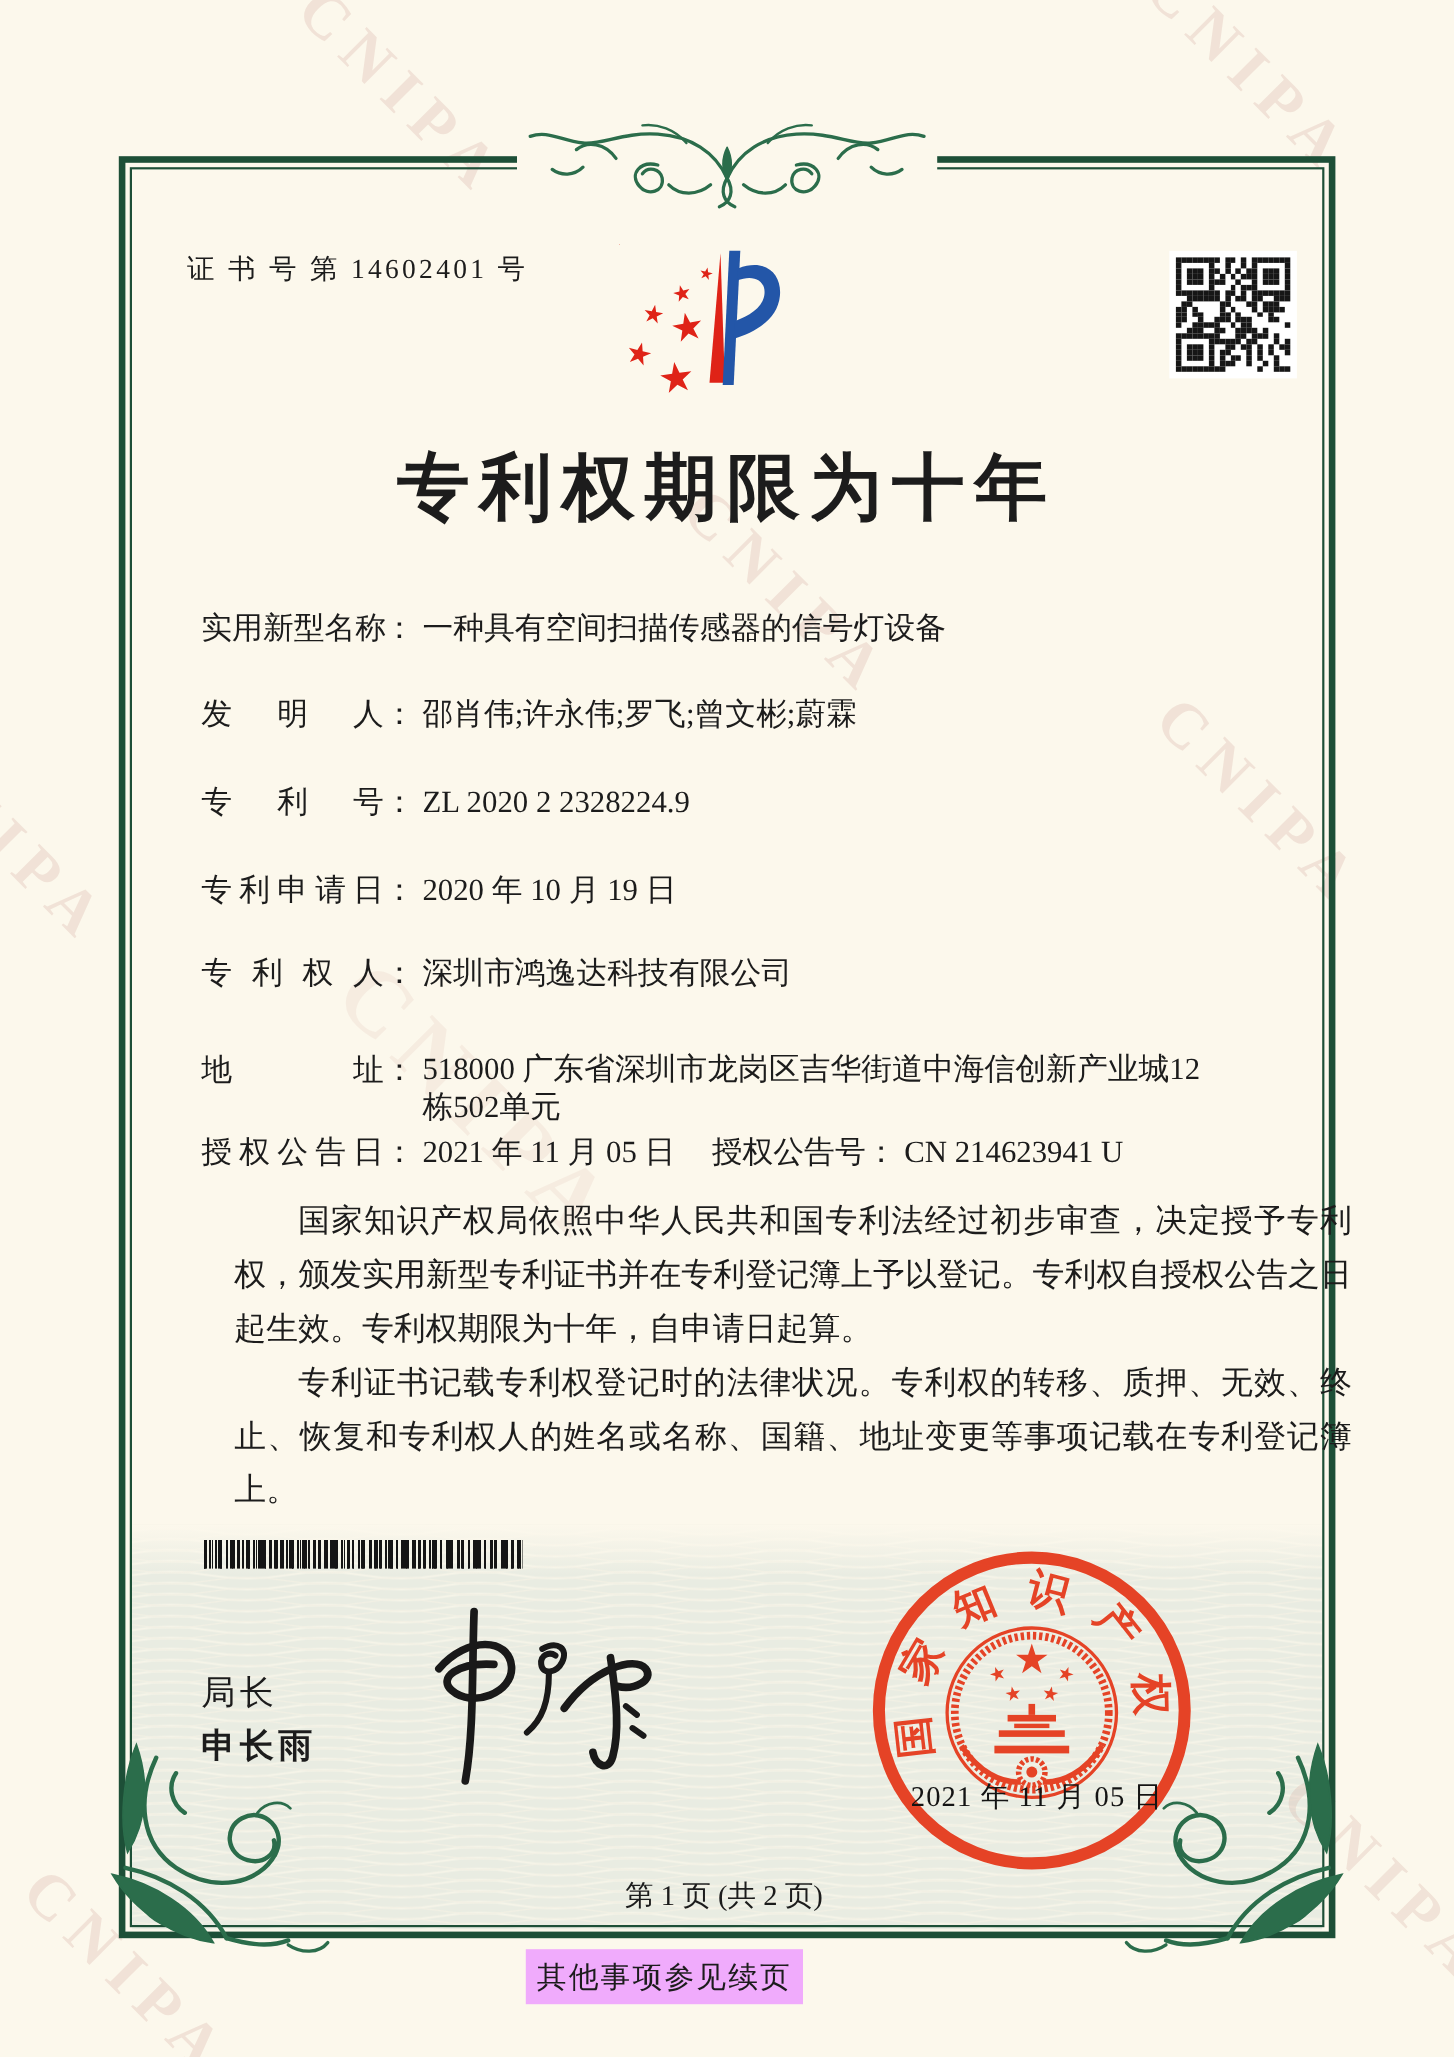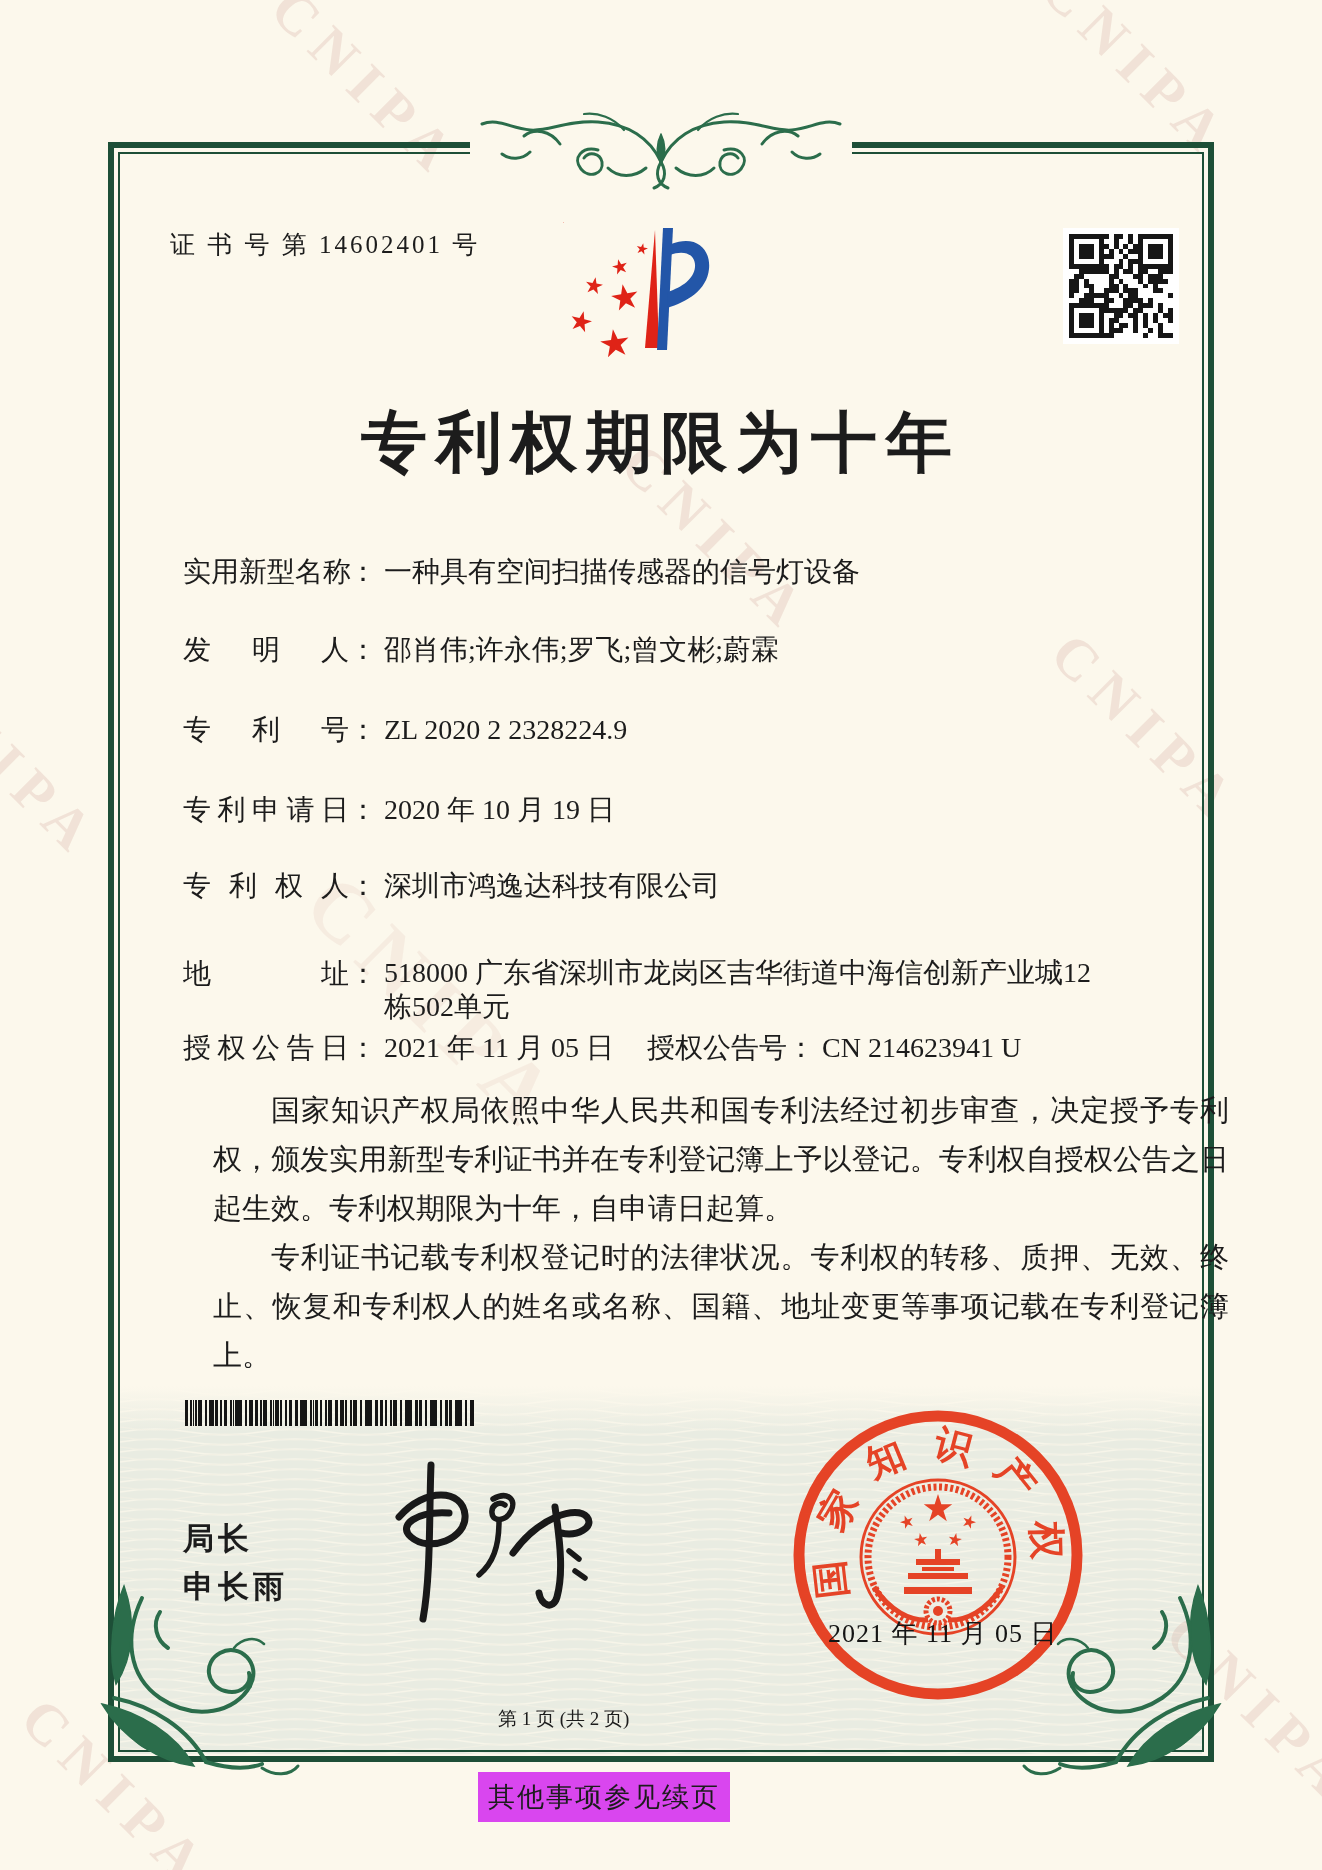--- a/index.html
+++ b/index.html
@@ -57,31 +57,31 @@
   
   .body-text{position:absolute;left:168px;top:1086px;width:1016px;z-index:4;
        font-size:29px;line-height:49px;text-align:justify;margin-left:45px;}
   .body-text p{margin:0;text-indent:2em;}
   
   .barcode{position:absolute;left:185px;top:1400px;width:290px;height:26px;z-index:4;
        background:
         repeating-linear-gradient(90deg,#141414 0 2px,transparent 2px 5px),
         repeating-linear-gradient(90deg,#141414 0 1px,transparent 1px 8px),
         repeating-linear-gradient(90deg,#141414 0 3px,transparent 3px 13px);}
-  .officer-role{position:absolute;left:183px;top:1518px;font-size:31px;font-weight:bold;z-index:4;
+  .officer-role{position:absolute;left:183px;top:1518px;font-size:31px;font-weight:normal;z-index:4;
        font-family:"Liberation Sans","DejaVu Sans",sans-serif;letter-spacing:4px;}
   .officer-name{position:absolute;left:183px;top:1566px;font-size:31px;font-weight:bold;z-index:4;
        font-family:Liberation Serif, serif;letter-spacing:4px;}
   .signature{position:absolute;left:365px;top:1455px;width:235px;height:175px;z-index:4;}
   .seal{position:absolute;left:788px;top:1405px;width:300px;height:300px;z-index:5;opacity:.94;}
   .seal-date{position:absolute;left:828px;top:1616px;width:220px;text-align:center;
        font-size:26px;letter-spacing:1px;color:#141414;z-index:6;white-space:nowrap;}
-  .page-info{position:absolute;left:498px;top:1706px;width:250px;text-align:left;
-       font-size:19px;z-index:4;}
-  .cont-note{position:absolute;left:478px;top:1772px;width:252px;height:50px;background:#d946ef;
+  .page-info{position:absolute;left:498px;top:1706px;width:250px;text-align:right;
+       font-size:26px;z-index:4;}
+  .cont-note{position:absolute;left:478px;top:1772px;width:252px;height:50px;background:#f0abfc;
        text-align:center;line-height:50px;font-size:27px;z-index:4;letter-spacing:2px;}
 </style>
 </head>
 <body>
 
 <div id="page">
 
   <div class="waves">
     <svg width="100%" height="100%">
       <defs>

